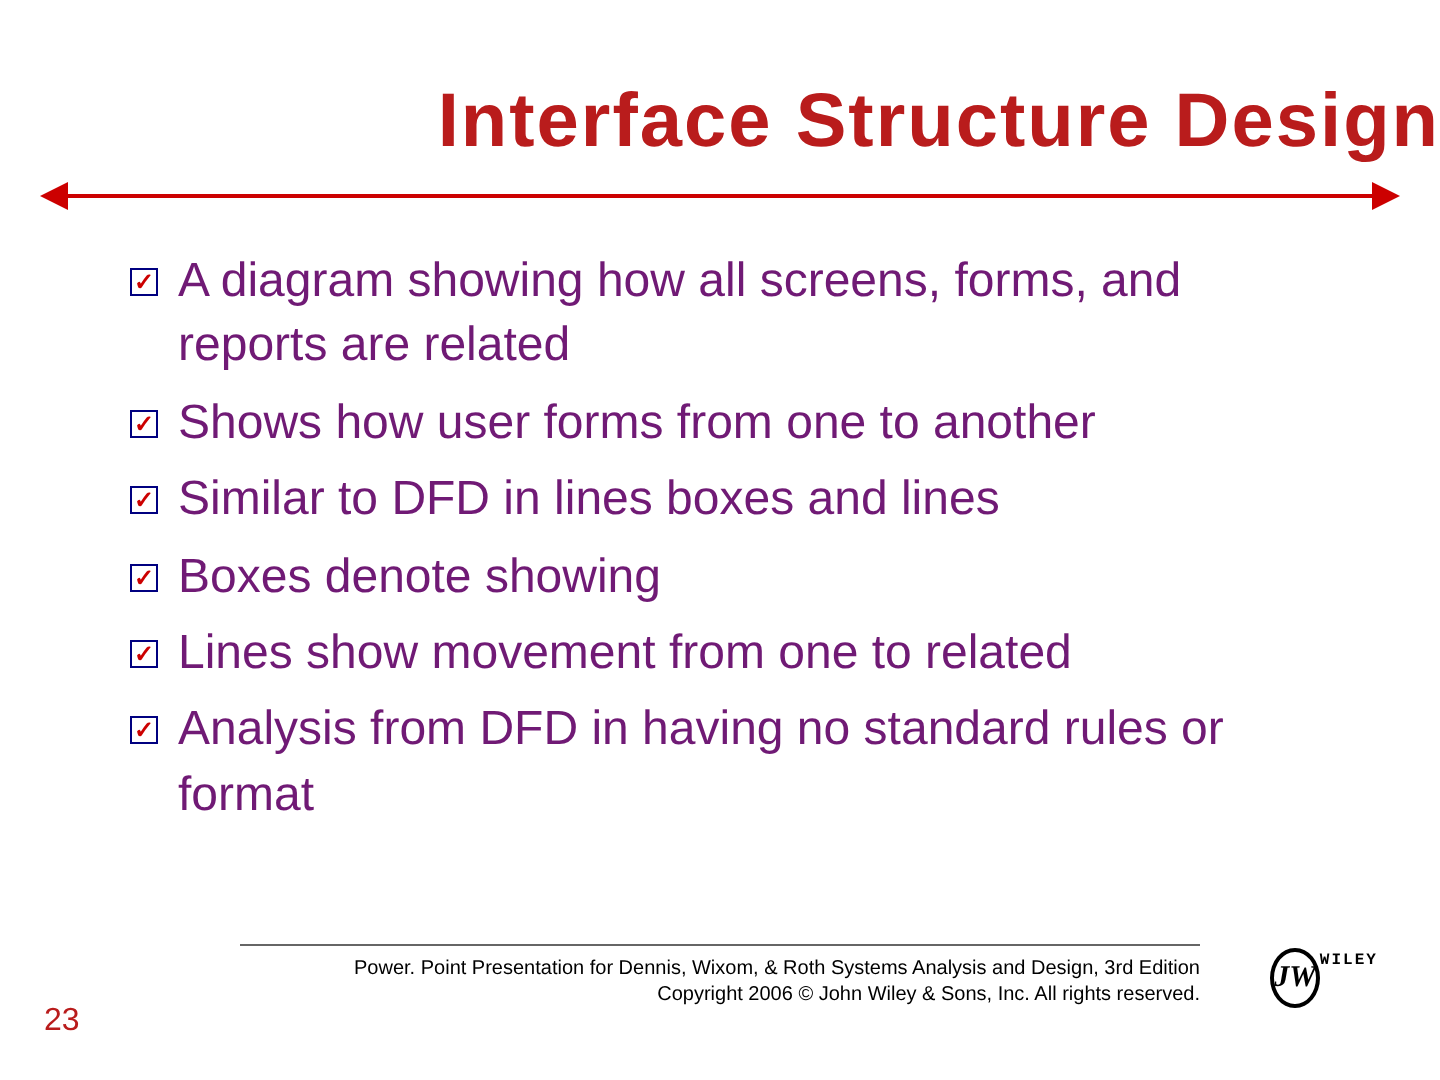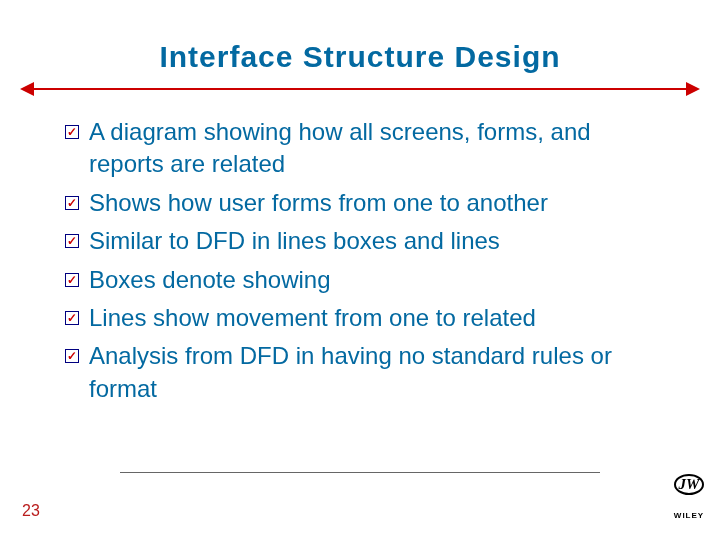--- a/index.html
+++ b/index.html
@@ -5,23 +5,23 @@
   * { margin: 0; padding: 0; box-sizing: border-box; }
   body {
     width: 720px;
     height: 540px;
     background: #ffffff;
     font-family: Georgia, 'Times New Roman', serif;
     position: relative;
     overflow: hidden;
   }
   .title {
-    text-align: center;
-    font-size: 30px;
-    color: #0369a1;
+    text-align: right;
+    font-size: 38px;
+    color: #b91c1c;
     font-weight: bold;
     padding-top: 40px;
     letter-spacing: 1px;
     font-family: 'Arial Black', Arial, sans-serif;
   }
   .divider {
     position: relative;
     margin: 8px 20px 0 20px;
     height: 14px;
   }
@@ -70,21 +70,21 @@
     justify-content: center;
   }
   .bullet-check {
     color: #cc0000;
     font-size: 12px;
     font-weight: bold;
     line-height: 1;
   }
   .bullet-text {
     font-size: 24px;
-    color: #0369a1;
+    color: #701a75;
     line-height: 1.35;
     font-family: Arial, sans-serif;
   }
   .footer {
     position: absolute;
     bottom: 18px;
     left: 0;
     right: 0;
     height: 50px;
   }
@@ -110,27 +110,26 @@
     left: 120px;
     right: 120px;
     text-align: right;
     font-size: 10px;
     color: #000;
     line-height: 1.3;
     font-family: Arial, sans-serif;
   }
   .logo {
     position: absolute;
-    right: 8px;
+    right: 35px;
     bottom: 2px;
     width: 46px;
     height: 46px;
     display: flex;
-    flex-direction: column;
-    align-items: center;
+    flex-direction: row;
     justify-content: center;
   }
   .logo-circle {
     width: 30px;
     height: 30px;
     border: 2px solid #000;
     border-radius: 50%;
     display: flex;
     align-items: center;
     justify-content: center;
@@ -138,22 +137,22 @@
     font-style: italic;
     font-size: 15px;
     font-weight: bold;
     color: #000;
   }
   .logo-text {
     font-size: 8px;
     font-weight: bold;
     letter-spacing: 1px;
     color: #000;
-    margin-top: 16px;
-    font-family: Liberation Sans, sans-serif;
+    margin-top: 2px;
+    font-family: Liberation Mono, monospace;
   }
 </style>
 </head>
 <body>
 
 <div class="title">Interface Structure Design</div>
 
 <div class="divider">
   <div class="divider-arrow-left"></div>
   <div class="divider-line"></div>
@@ -195,17 +194,21 @@
     <div class="bullet">
         <span class="bullet-check">✓</span>
       </div>
     <div class="bullet-text">Analysis from DFD in having no standard rules or format</div>
   </div>
 </div>
 
 <div class="footer">
   <div class="footer-line"></div>
   <div class="page-num">23</div>
+  <div class="footer-text">
+    <span>Power. Point Presentation for Dennis, Wixom, &amp; Roth Systems Analysis and Design, 3rd Edition</span><br>
+    <span>Copyright 2006 © John Wiley &amp; Sons, Inc.  All rights reserved.</span>
+  </div>
   <div class="logo">
     <div class="logo-circle">JW</div>
     <div class="logo-text">WILEY</div>
   </div>
 </div>
 
 </body></html>

